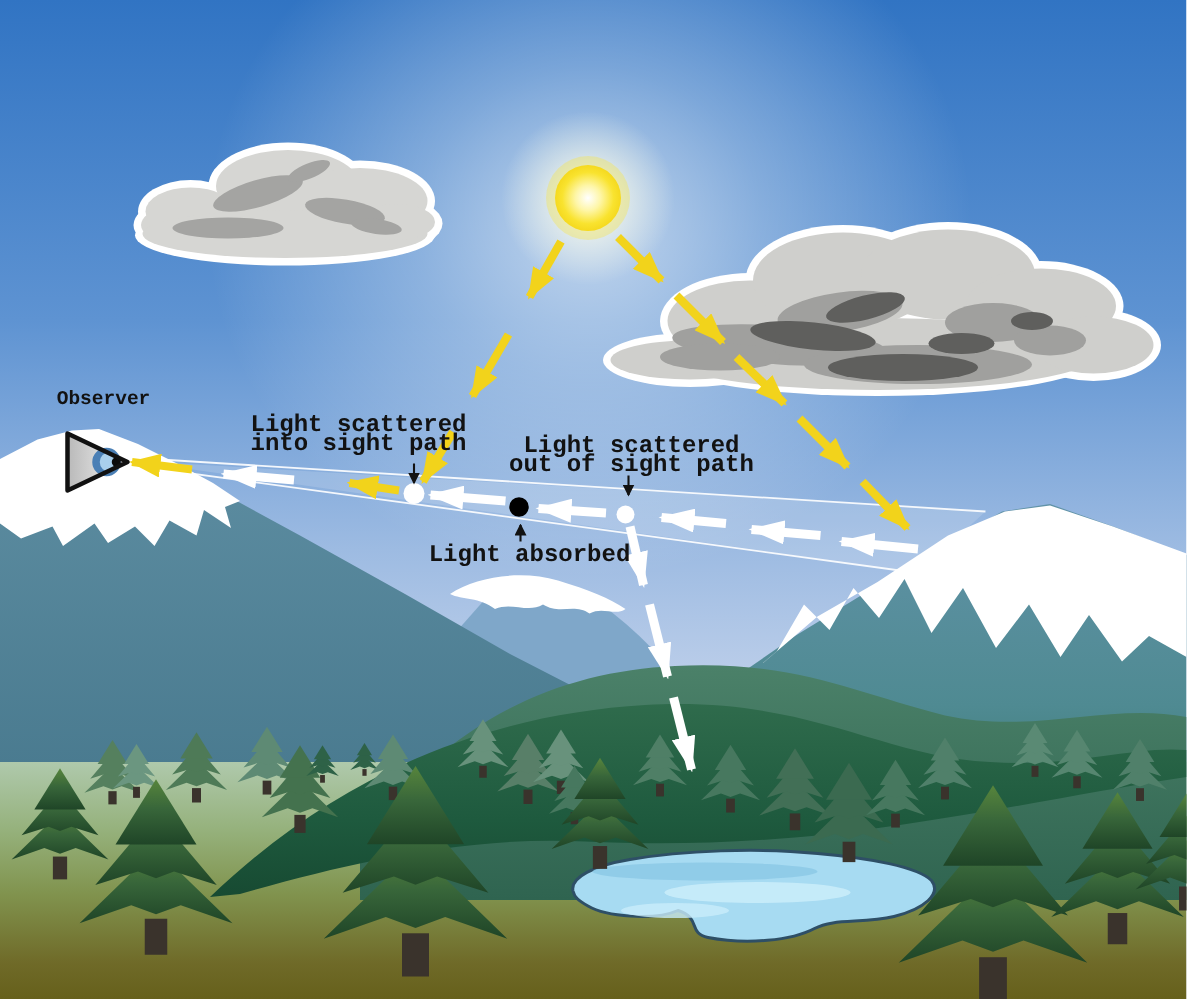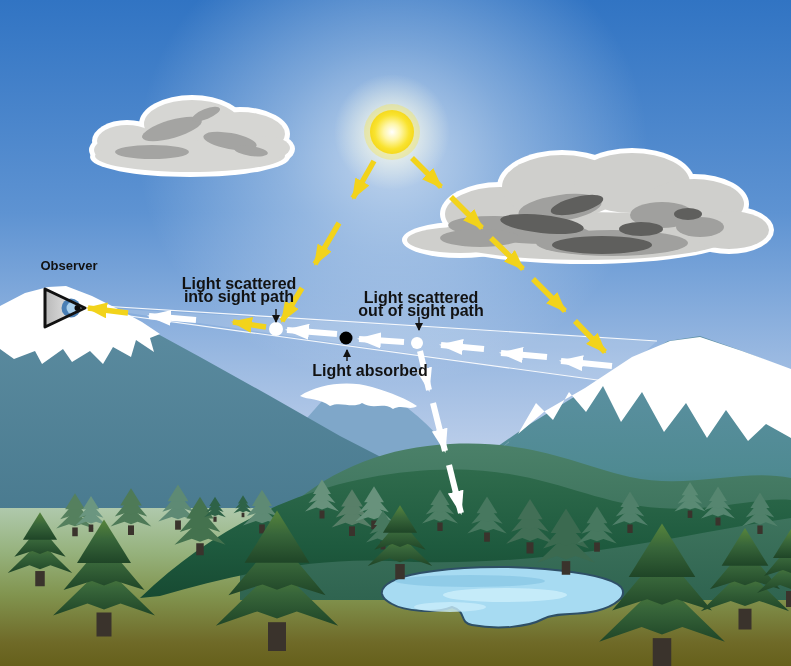--- a/index.html
+++ b/index.html
@@ -1,20 +1,20 @@
 <!DOCTYPE html>
 <html><head>
 <meta charset="utf-8">
 <style>
   html,body{margin:0;padding:0;background:#ffffff;}
   .stage{position:relative;width:791px;height:666px;overflow:hidden;
          font-family:"Liberation Sans", sans-serif;}
   .stage svg{position:absolute;left:0;top:0;}
   .lbl{position:absolute;transform:translateX(-50%);text-align:center;
-       color:#121212;font-weight:700;white-space:nowrap;z-index:5;}
+       color:#121212;font-weight:700;white-space:nowrap;z-index:5;font-family:Liberation Mono, monospace;}
   .lbl.small{font-size:16px;line-height:13px;}
   .lbl.observer{font-size:13px;line-height:14px;}
 </style>
 </head>
 <body>
 
 <div class="stage">
 
 <svg width="791" height="666" viewBox="0 0 791 666">
   <defs>
@@ -279,17 +279,17 @@
   <div class="lbl small" style="left:239px;top:277px;">
     <div>Light scattered</div>
     <div>into sight path</div>
   </div>
 
   <div class="lbl small" style="left:421px;top:291px;">
     <div>Light scattered</div>
     <div>out of sight path</div>
   </div>
 
-  <div class="lbl small" style="left:347px;top:364px;padding-left:46px;">
+  <div class="lbl small" style="left:330px;top:364px;padding-left:46px;">
     <span>Light absorbed</span>
   </div>
 
 </div>
 
 </body></html>

